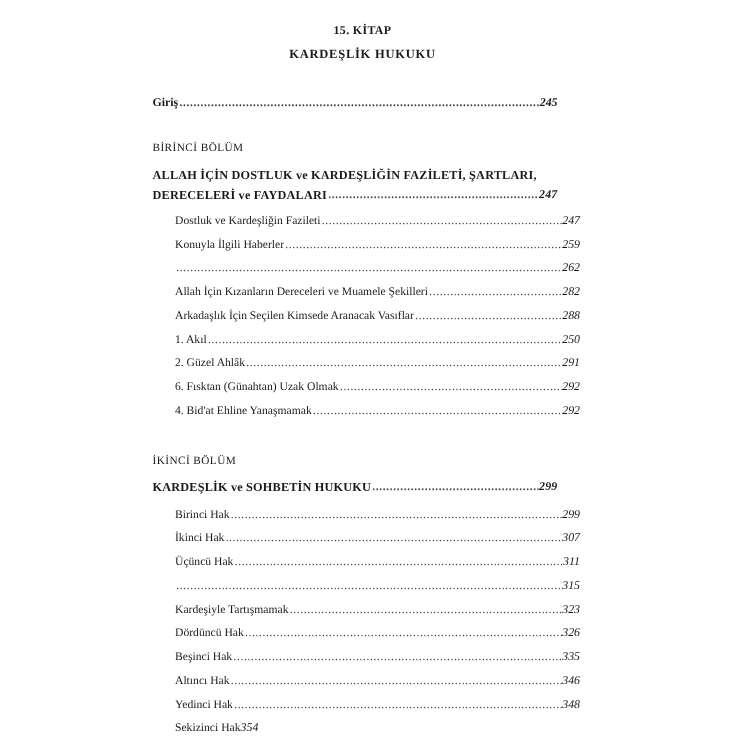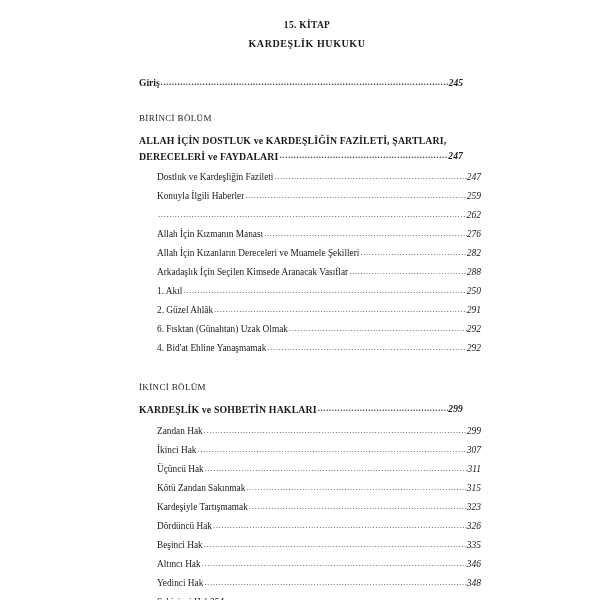--- a/index.html
+++ b/index.html
@@ -15,21 +15,20 @@
     -webkit-font-smoothing: antialiased;
   }
 
   .page {
     position: relative;
     width: 580px;
     height: 600px;
     box-sizing: border-box;
     padding: 0;
     overflow: hidden;
-    margin-left: 17px;
   }
 
   
   .title-block {
     text-align: center;
     padding-top: 18px;
   }
   .book-number {
     font-size: 9.5px;
     font-weight: bold;
@@ -180,25 +179,20 @@
         <div class="row entry">
           <span class="label">Konuyla İlgili Haberler</span>
           <span class="leader"></span>
           <span class="page-num">259</span>
         </div>
         <div class="row entry">
           <span class="leader"></span>
           <span class="page-num">262</span>
         </div>
         <div class="row entry">
-          <span class="label">Allah İçin Kızmanın Manası</span>
-          <span class="leader"></span>
-          <span class="page-num">276</span>
-        </div>
-        <div class="row entry">
           <span class="label">Allah İçin Kızanların Dereceleri ve Muamele Şekilleri</span>
           <span class="leader"></span>
           <span class="page-num">282</span>
         </div>
         <div class="row entry">
           <span class="label">Arkadaşlık İçin Seçilen Kimsede Aranacak Vasıflar</span>
           <span class="leader"></span>
           <span class="page-num">288</span>
         </div>
         <div class="row entry">
@@ -222,44 +216,43 @@
           <span class="page-num">292</span>
         </div>
       </div>
     </div>
 
     <div class="section gap-before-second">
       <div class="section-kicker">İKİNCİ BÖLÜM</div>
 
       <div class="chapter-heading">
         <div class="row">
-          <span class="label">KARDEŞLİK ve SOHBETİN HAKLARI</span>
+          <span class="label">KARDEŞLİK ve SOHBETİN HUKUKU</span>
           <span class="leader"></span>
           <span class="page-num">299</span>
         </div>
       </div>
 
       <div class="entries">
         <div class="row entry">
-          <span class="label">Zandan Hak</span>
+          <span class="label">Birinci Hak</span>
           <span class="leader"></span>
           <span class="page-num">299</span>
         </div>
         <div class="row entry">
           <span class="label">İkinci Hak</span>
           <span class="leader"></span>
           <span class="page-num">307</span>
         </div>
         <div class="row entry">
           <span class="label">Üçüncü Hak</span>
           <span class="leader"></span>
           <span class="page-num">311</span>
         </div>
         <div class="row entry">
-          <span class="label">Kötü Zandan Sakınmak</span>
           <span class="leader"></span>
           <span class="page-num">315</span>
         </div>
         <div class="row entry">
           <span class="label">Kardeşiyle Tartışmamak</span>
           <span class="leader"></span>
           <span class="page-num">323</span>
         </div>
         <div class="row entry">
           <span class="label">Dördüncü Hak</span>

